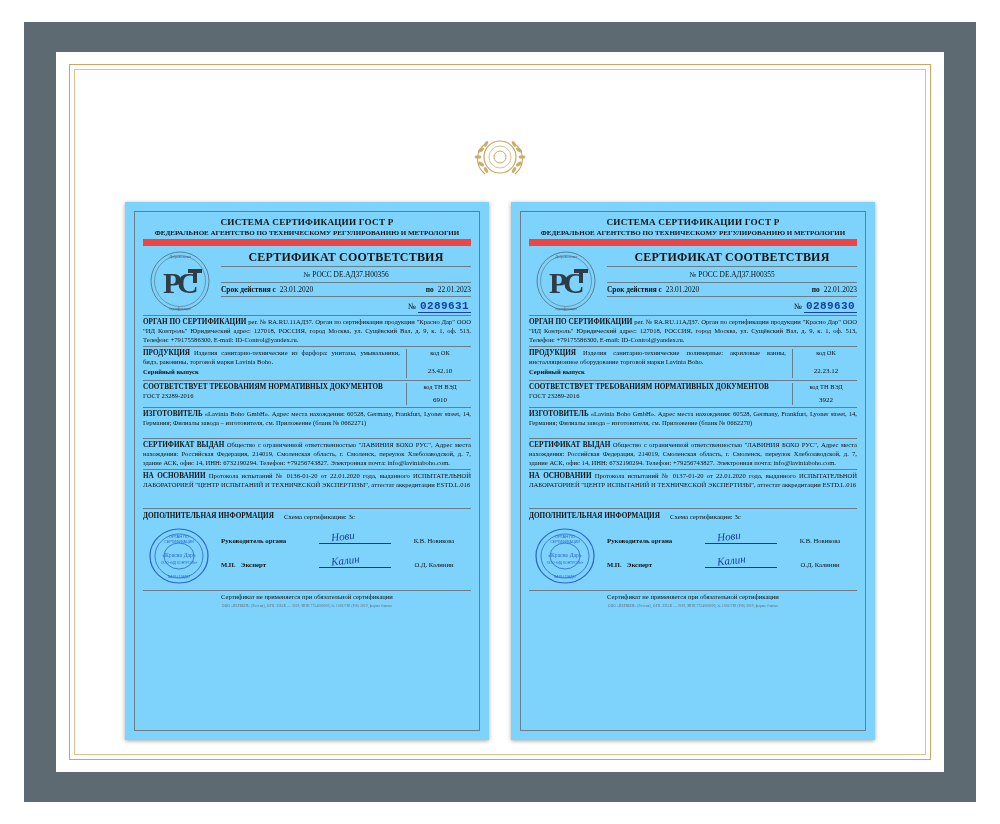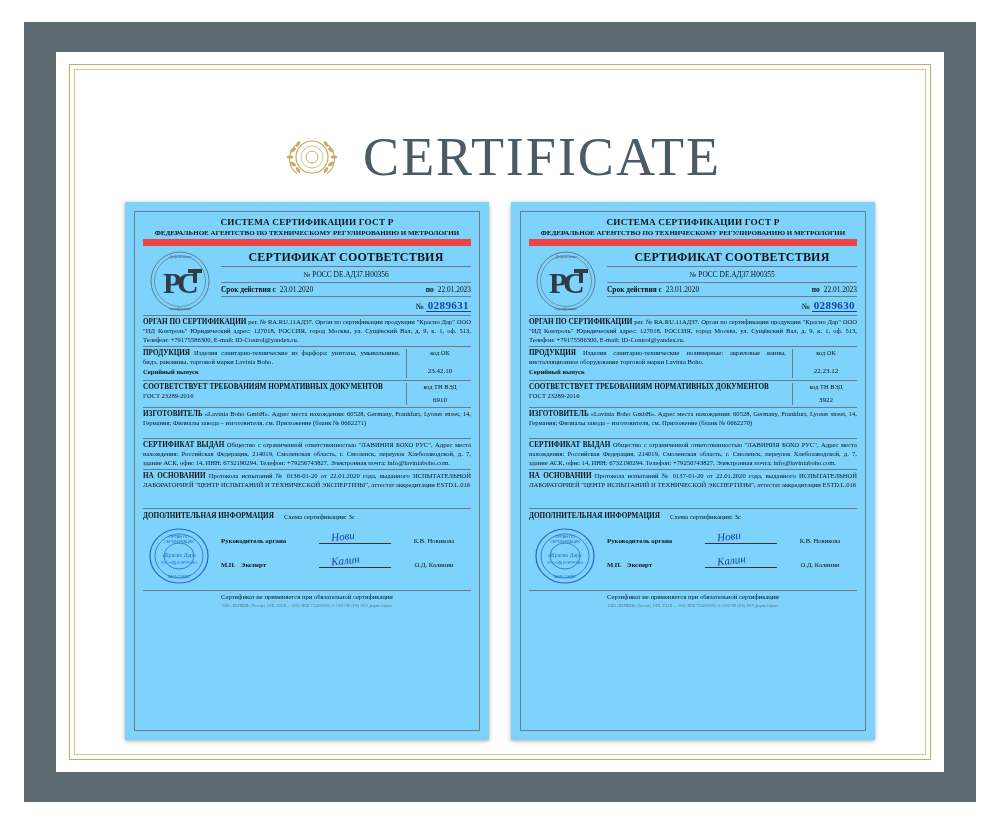--- a/index.html
+++ b/index.html
@@ -198,20 +198,21 @@
   }
   .blue-num .nsign {
     font-size: 8px;
     color: #000;
     font-weight: normal;
     margin-right: 2px;
   }
   .blue-num .numval {
     border-bottom: 1px solid #1442a8;
     padding: 0 2px;
+    font-family: Liberation Mono, monospace;
   }
 
   .section {
     border-top: 1px solid #6d7b86;
     padding: 2px 0 2px 0;
     font-size: 6.6px;
     line-height: 1.28;
     text-align: justify;
   }
   .section .lbl {
@@ -353,21 +354,20 @@
               <ellipse cx="19" cy="46" rx="3.2" ry="1.6" transform="rotate(60 19 46)"></ellipse>
               <ellipse cx="19" cy="20" rx="3.2" ry="1.6" transform="rotate(-60 19 20)"></ellipse>
               <ellipse cx="52" cy="26" rx="3.4" ry="1.7" transform="rotate(35 52 26)"></ellipse>
               <ellipse cx="55" cy="33" rx="3.4" ry="1.7"></ellipse>
               <ellipse cx="52" cy="40" rx="3.4" ry="1.7" transform="rotate(-35 52 40)"></ellipse>
               <ellipse cx="47" cy="46" rx="3.2" ry="1.6" transform="rotate(-60 47 46)"></ellipse>
               <ellipse cx="47" cy="20" rx="3.2" ry="1.6" transform="rotate(60 47 20)"></ellipse>
             </g>
           </svg>
         </div>
-        <div class="cert-title">CERTIFICATE</div>
       </div>
 
       <div class="certs-row">
 
         <div class="cert-doc">
           <div class="doc-inner">
             <div class="sys-title">СИСТЕМА СЕРТИФИКАЦИИ ГОСТ Р</div>
             <div class="sys-sub">ФЕДЕРАЛЬНОЕ АГЕНТСТВО ПО ТЕХНИЧЕСКОМУ РЕГУЛИРОВАНИЮ И МЕТРОЛОГИИ</div>
 
             <div class="head-block">

